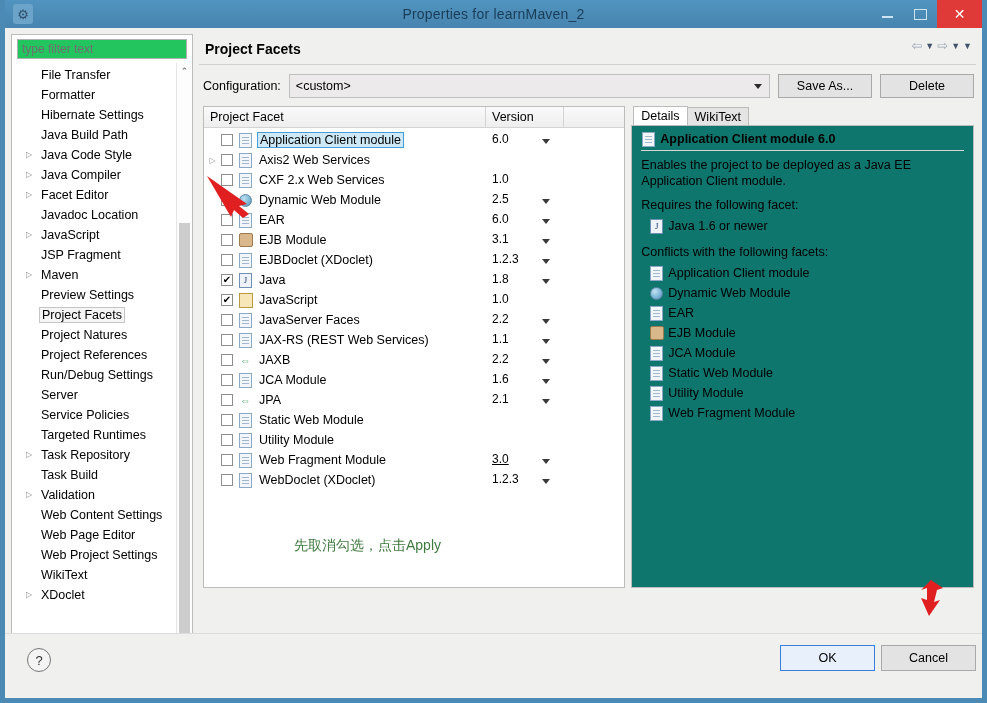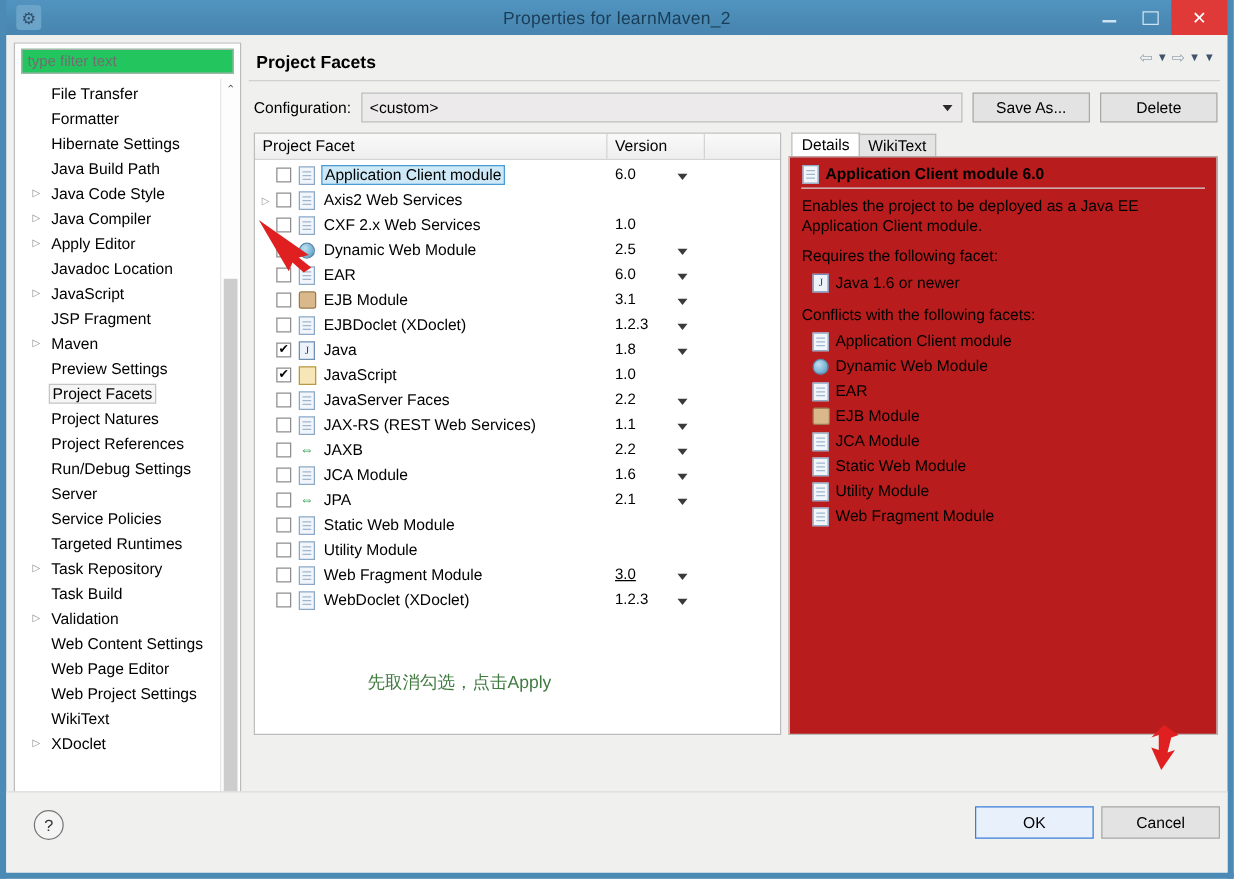--- a/index.html
+++ b/index.html
@@ -342,21 +342,21 @@
     border: 1px solid #bcbcbc;
     border-bottom: none;
     background: #e4e4e4;
     margin-right: -1px;
     box-sizing: border-box;
   }
   .tab.active { background: #fff; height: 19px; }
   .details-body {
     position: absolute;
     left: 0; top: 19px; right: 0; bottom: 0;
-    background: #b91c1c;
+    background: #0f766e;
     border: 1px solid #bcbcbc;
     box-sizing: border-box;
     padding: 6px 9px;
     overflow: hidden;
   }
   .det-title {
     display: flex; align-items: center;
     font-weight: bold;
     font-size: 12.5px;
     padding-bottom: 4px;
@@ -497,21 +497,21 @@
               <div class="tree-item">
                 <span class="twisty">▷</span>
                 <span class="tlabel">Java Code Style</span>
               </div>
               <div class="tree-item">
                 <span class="twisty">▷</span>
                 <span class="tlabel">Java Compiler</span>
               </div>
               <div class="tree-item">
                 <span class="twisty">▷</span>
-                <span class="tlabel">Apply Editor</span>
+                <span class="tlabel">Facet Editor</span>
               </div>
               <div class="tree-item">
                 <span class="twisty"></span>
                 <span class="tlabel">Javadoc Location</span>
               </div>
               <div class="tree-item">
                 <span class="twisty">▷</span>
                 <span class="tlabel">JavaScript</span>
               </div>
               <div class="tree-item">

